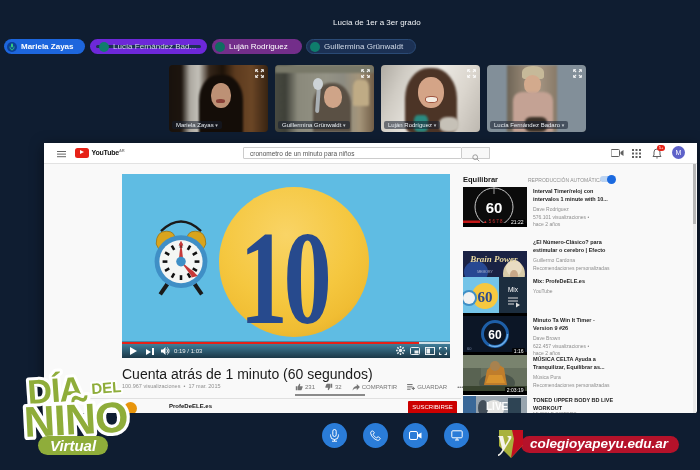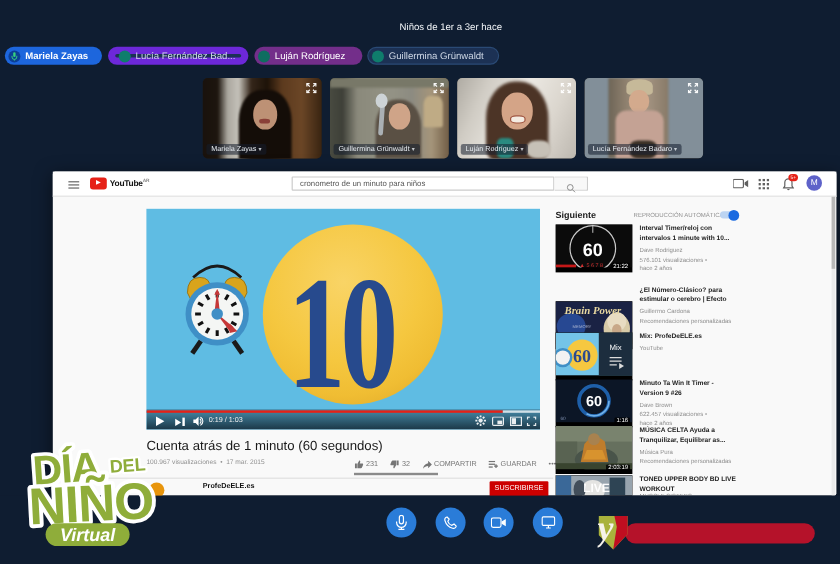--- a/index.html
+++ b/index.html
@@ -10,21 +10,21 @@
 .texp{position:absolute;right:4px;top:4px;opacity:.95;line-height:0}
 .car{font-size:5px;opacity:.8}
 .sbthumb{position:absolute;left:463px;width:64px;height:40px;overflow:hidden;background:#000}
 .sbtit{position:absolute;left:533px;font-size:5.5px;color:#222;line-height:7.5px;font-weight:bold;white-space:nowrap}
 .sbmeta{position:absolute;left:533px;font-size:5px;color:#8e8e8e;line-height:7.6px;white-space:nowrap}
 .ts{position:absolute;right:2px;bottom:2px;background:rgba(0,0,0,.8);color:#fff;font-size:5px;padding:0 1.5px;border-radius:1px}
 .btn{position:absolute;width:25px;height:25px;border-radius:50%;background:#2a7cd8;display:flex;align-items:center;justify-content:center}
 </style></head>
 <body>
 
-<div class="abs" style="left:333px;top:18px;color:#f2f5f8;font-size:8px">Niños de 1er a 3er hace</div>
+<div class="abs" style="left:333px;top:18px;color:#f2f5f8;font-size:8px">Lucía de 1er a 3er grado</div>
 
 <div class="pill" style="left:4px;width:81px;background:#1d66dd">
   <span class="pdot" style="background:#0b3f96;display:flex;align-items:center;justify-content:center">
     <svg width="6" height="8" viewBox="0 0 6 8">
         <rect x="2" y="0.5" width="2" height="4" rx="1" fill="#35d07f"></rect>
         <path d="M1 3.5v1a2 2 0 0 0 4 0v-1" stroke="#35d07f" stroke-width="0.8" fill="none"></path>
         <line x1="3" y1="6.5" x2="3" y2="7.5" stroke="#35d07f" stroke-width="0.8"></line>
       </svg>
   </span>
   <b>Mariela Zayas</b>
@@ -210,21 +210,21 @@
         <rect x="0.5" y="0.5" width="9" height="7" fill="none" stroke="#fff" stroke-width="1"></rect>
         <rect x="1.5" y="1.5" width="3.5" height="5" fill="#fff"></rect>
       </svg>
     <svg class="abs" style="left:317px;bottom:3px;opacity:.9" width="8" height="8" viewBox="0 0 8 8">
         <g stroke="#fff" stroke-width="1.2" fill="none">
           <path d="M0.5 2.5v-2h2M5.5 0.5h2v2M7.5 5.5v2h-2M2.5 7.5h-2v-2"></path>
         </g>
       </svg>
   </div>
 
-  <div class="abs" style="left:78px;top:223px;color:#1a1a1a;font-size:11px">Cuenta atrás de 1 minuto (60 segundos)</div>
+  <div class="abs" style="left:78px;top:223px;color:#1a1a1a;font-size:14px">Cuenta atrás de 1 minuto (60 segundos)</div>
   <div class="abs" style="left:78px;top:240px;color:#909090;font-size:5.5px">100.967 visualizaciones &nbsp;•&nbsp; 17 mar. 2015</div>
 
   <div class="abs" style="left:251px;top:240px;color:#757575;font-size:6px;display:flex;gap:10px;align-items:center">
     <span style="display:flex;align-items:center;gap:2px"><svg width="8" height="8" viewBox="0 0 10 10">
           <path d="M1 4h2v5H1zM3.5 9V4.5L5.5 1c.8 0 1.2.6 1 1.4L6 4h2.6c.8 0 1.2.7.9 1.4L8.3 8.3c-.2.5-.6.7-1.1.7z" fill="#757575"></path>
         </svg>231</span>
     <span style="display:flex;align-items:center;gap:2px"><svg width="8" height="8" viewBox="0 0 10 10" style="transform:rotate(180deg)">
           <path d="M1 4h2v5H1zM3.5 9V4.5L5.5 1c.8 0 1.2.6 1 1.4L6 4h2.6c.8 0 1.2.7.9 1.4L8.3 8.3c-.2.5-.6.7-1.1.7z" fill="#757575"></path>
         </svg>32</span>
     <span style="display:flex;align-items:center;gap:2px"><svg width="8" height="7" viewBox="0 0 10 9">
@@ -241,21 +241,21 @@
         </svg>GUARDAR</span>
     <span>•••</span>
   </div>
   <div class="abs" style="left:251px;top:251px;width:70px;height:2px;background:#8a8a8a"></div>
   <div class="abs" style="left:0;top:255px;width:417px;height:1px;background:#e0e0e0"></div>
 
   <div class="abs" style="left:80px;top:259px;width:13px;height:13px;border-radius:50%;background:#e8950c"></div>
   <div class="abs" style="left:125px;top:260px;color:#111;font-size:6px;font-weight:bold">ProfeDeELE.es</div>
   <div class="abs" style="left:364px;top:258px;width:49px;height:13px;background:#cc0000;color:#fff;font-size:6px;text-align:center;line-height:13px;border-radius:1px">SUSCRIBIRSE</div>
 
-  <div class="abs" style="left:419px;top:32px;color:#1a1a1a;font-size:7.5px;font-weight:bold">Siguiente</div>
+  <div class="abs" style="left:419px;top:32px;color:#1a1a1a;font-size:7.5px;font-weight:bold">Equilibrar</div>
   <div class="abs" style="left:484px;top:33.5px;color:#909090;font-size:5px">REPRODUCCIÓN AUTOMÁTICA</div>
   <div class="abs" style="left:556px;top:33px;width:13px;height:6px;background:#bcd4f2;border-radius:3px"></div>
   <div class="abs" style="left:563px;top:31.5px;width:9px;height:9px;background:#1b6ae0;border-radius:50%"></div>
   <div class="abs" style="left:649px;top:21px;width:3px;height:249px;background:#ebebeb"></div>
   <div class="abs" style="left:649px;top:21px;width:3px;height:60px;background:#b8b8b8"></div>
 </div>
 
 <div class="sbthumb" style="top:187px">
   <svg width="64" height="36" viewBox="0 0 64 36">
       <rect width="64" height="36" fill="#0b0b0b"></rect>
@@ -380,18 +380,19 @@
     <text x="28" y="44" font-size="34" fill="#8fad3a" stroke="#fff" stroke-width="6" transform="rotate(-4 28 42)" letter-spacing="-1">DÍA</text>
     <text x="92" y="34" font-size="15" fill="#8fad3a" stroke="#fff" stroke-width="4" transform="rotate(-4 92 37)">DEL</text>
     <text x="25" y="77" font-size="43" fill="#8fad3a" stroke="#fff" stroke-width="6.5" transform="rotate(-3 25 80)" letter-spacing="-1">NIÑO</text>
     <rect x="38" y="76" width="70" height="19" rx="9.5" fill="#8fad3a"></rect>
     <text x="73" y="91" font-size="15" fill="#fff" text-anchor="middle" font-style="italic">Virtual</text>
   </g>
 </svg>
 
 <div class="abs" style="left:497px;top:428px;width:190px;height:34px">
   <div class="abs" style="left:24px;top:8px;width:158px;height:17px;background:#b5122a;border-radius:9px"></div>
+  <div class="abs" style="left:33px;top:8px;width:150px;color:#fff;font-style:italic;font-weight:bold;font-size:13.5px;line-height:16px">colegioyapeyu.edu.ar</div>
   <svg class="abs" style="left:1px;top:1px" width="26" height="30" viewBox="0 0 26 30">
     <path d="M1 1 H25 V16 L13 29 L1 17 Z" fill="#a9b23c"></path>
     <path d="M14 1 H25 V16 L13 29 L16 10 Z" fill="#c00e20"></path>
     <text x="0" y="21" font-size="30" font-weight="bold" font-style="italic" fill="#f6f3ea" font-family="Liberation Serif">y</text>
   </svg>
 </div>
 
 </body></html>

